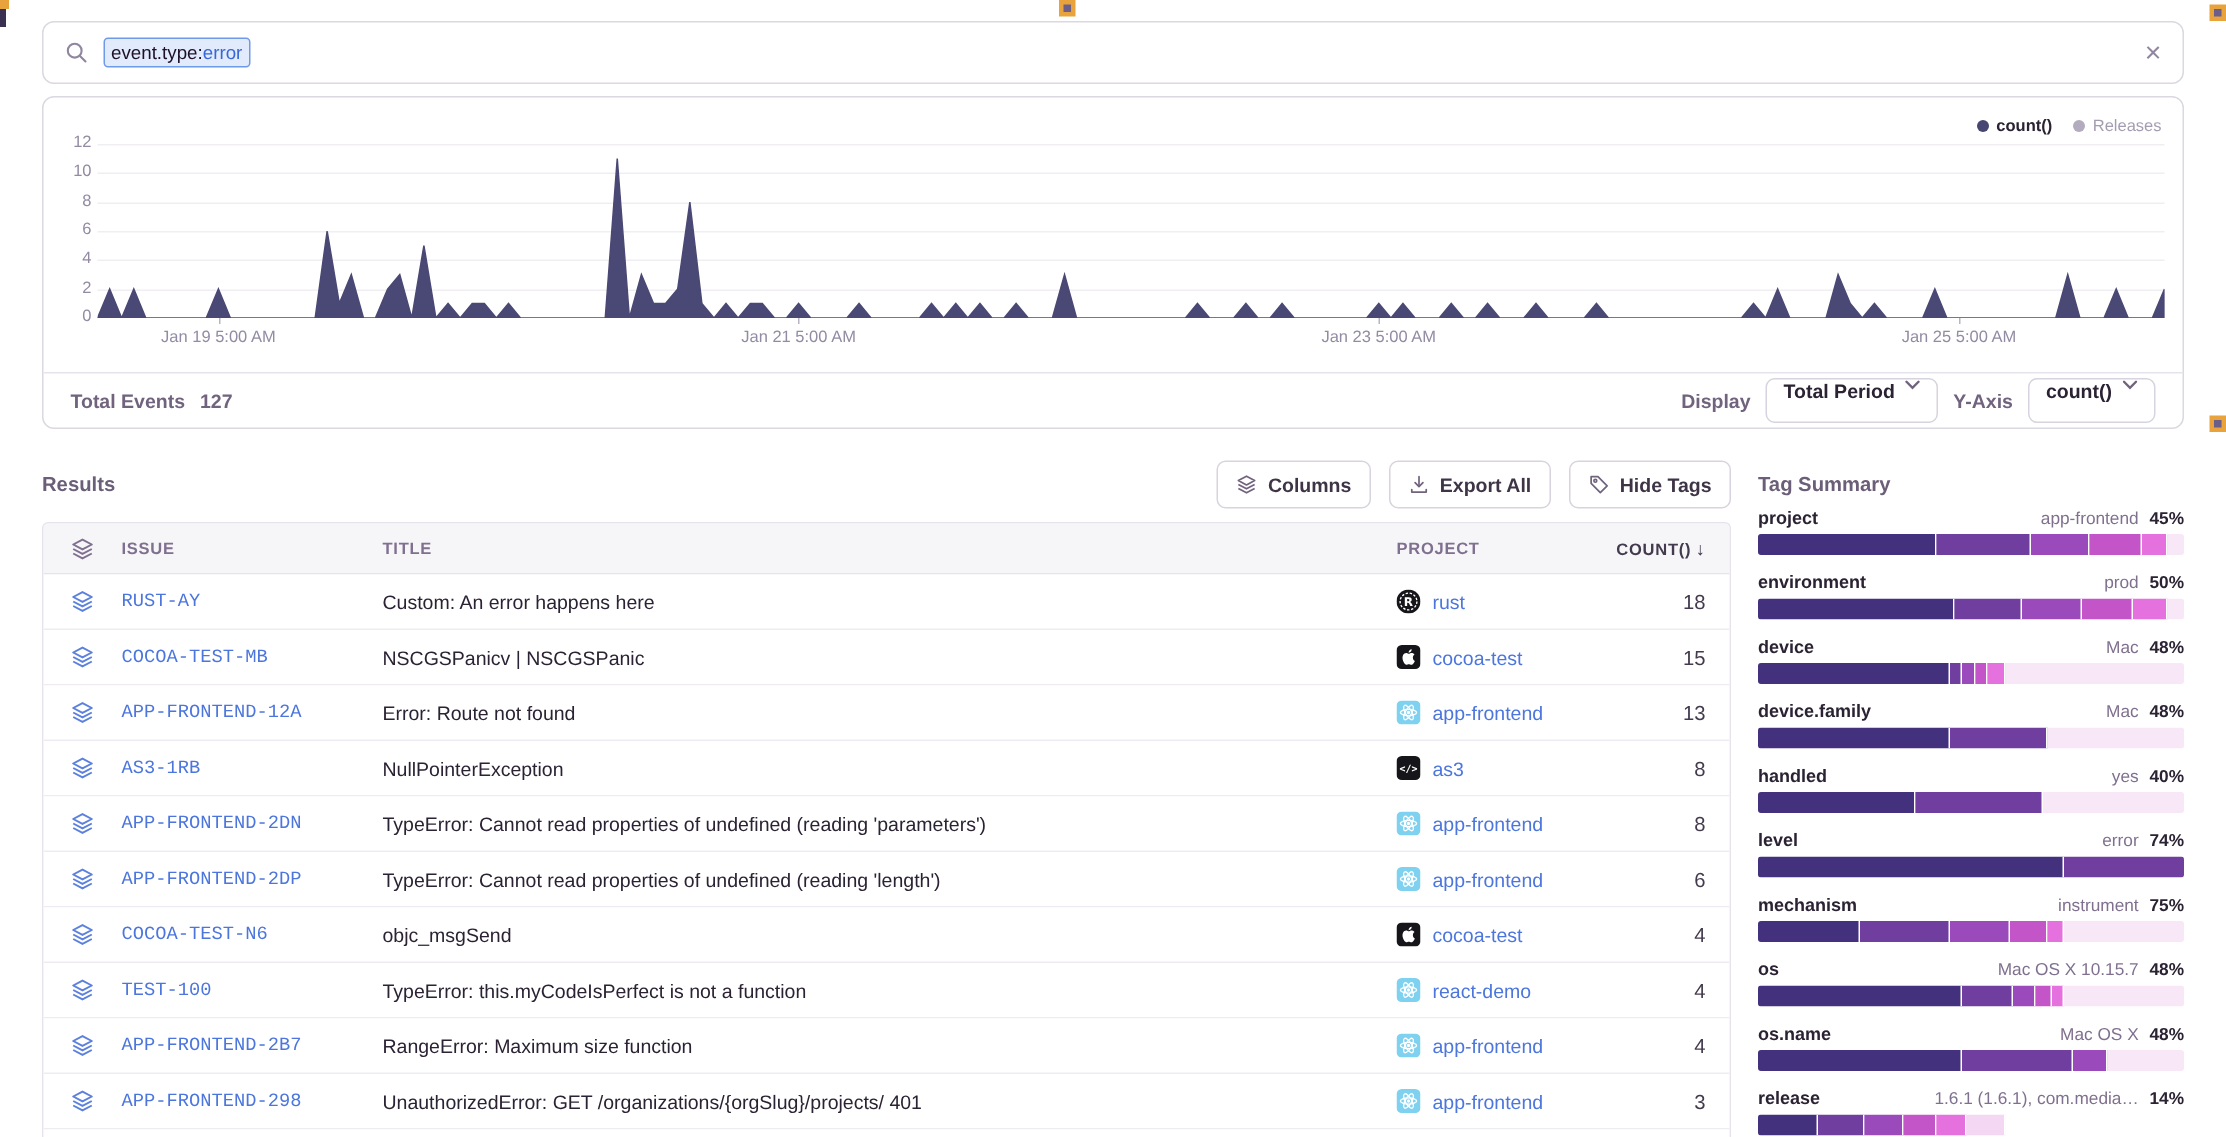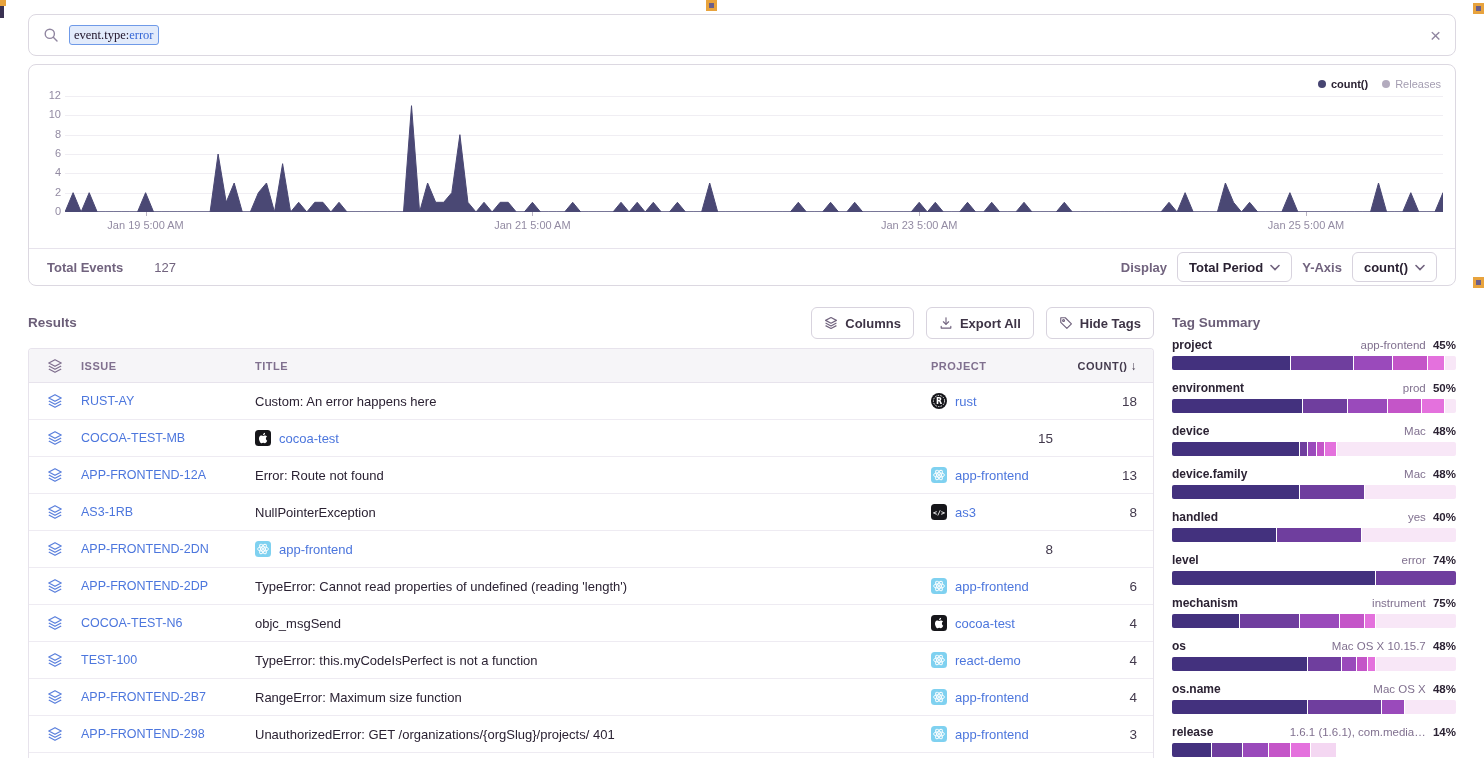--- a/index.html
+++ b/index.html
@@ -1,21 +1,21 @@
 <!DOCTYPE html>
 <html><head>
 <meta charset="utf-8">
 <style>
   * { margin:0; padding:0; box-sizing:border-box; }
   html,body { width:1484px; height:758px; }
   body {
     position:relative; overflow:hidden; background:#ffffff;
     font-family:"Liberation Sans", sans-serif; color:#2b2233;
   }
-  .mono { font-family:Liberation Serif, serif; }
+  .mono { font-family:Liberation Sans, sans-serif; }
 
   
   .search-bar{
     position:absolute; left:28px; top:14px; width:1428px; height:42px;
     border:1px solid #dcd8e1; border-radius:8px; background:#fff;
     display:flex; align-items:center; padding:0 14px; gap:10px;
   }
   .search-token{
     background:#e2ebfb; border:1px solid #6f9ae8; border-radius:3px;
     padding:1px 4px; font-size:12.5px; line-height:16px;
@@ -39,26 +39,26 @@
   .plot{ position:absolute; left:36px; top:31px; width:1378px; height:116px; }
   .plot svg{ position:absolute; left:0; top:0; }
   .xtick{ position:absolute; top:147px; width:1px; height:4px; background:#b9b3c2; }
   .xlabel{ position:absolute; top:154px; width:120px; margin-left:-60px; text-align:center; font-size:11px; color:#938ba3; }
   .chart-footer{
     position:absolute; left:0; right:0; top:183px; bottom:0;
     border-top:1px solid #e7e3ec; display:flex; align-items:center;
     justify-content:space-between; padding:0 18px;
   }
   .total-events{ font-size:13px; font-weight:bold; color:#71637e; display:flex; gap:10px; }
-  .total-events .val{ font-weight:normal;margin-left:21px; }
+  .total-events .val{ font-weight:bold; }
   .footer-controls{ display:flex; align-items:center; gap:10px; }
   .ctrl-label{ font-size:13px; font-weight:bold; color:#71637e; }
   .dd-btn{
     height:30px; border:1px solid #d8d3de; border-radius:6px; background:#fff;
-    display:flex; align-items:center; gap:7px; padding:0 11px;
+    display:flex; align-items:flex-start; gap:7px; padding:0 11px;
     font-size:13px; font-weight:bold; color:#2b2233; cursor:pointer;
   }
   .chev{ width:10px; height:7px; }
   .chev path{ stroke:#71637e; stroke-width:1.6; fill:none; stroke-linecap:round; }
 
   
   .section-heading{ position:absolute; font-size:13.5px; font-weight:bold; color:#6b5e78; }
   .toolbar{ position:absolute; top:307px; left:848px; width:306px; display:flex; gap:12px; justify-content:flex-end; }
   .tool-btn{
     height:32px; border:1px solid #d8d3de; border-radius:6px; background:#fff;
@@ -67,21 +67,21 @@
   }
   .tool-btn svg{ width:14px; height:14px; }
 
   .table{ position:absolute; left:28px; top:348px; width:1126px; border:1px solid #e7e3ec; border-bottom:none; border-radius:4px 4px 0 0; overflow:hidden; }
   .trow{ display:grid; grid-template-columns:52px 174px 676px 140px 84px; align-items:center; }
   .thead{ background:#f6f5f8; height:34px; border-bottom:1px solid #e7e3ec;
           font-size:11px; font-weight:bold; color:#80708f; letter-spacing:.5px; }
   .tbody-row{ height:37px; border-bottom:1px solid #eeebf2; background:#fff; font-size:13px; }
   .cell-icon{ display:flex; justify-content:center; }
   .issues-icon{ width:16px; height:16px; }
-  .c-issue{ font-family:Liberation Sans, sans-serif; font-size:12.5px; color:#4c76dd; }
+  .c-issue{ font-family:Liberation Mono, monospace; font-size:12.5px; color:#4c76dd; }
   .c-title{ color:#2b2233; padding-right:12px; white-space:nowrap; overflow:hidden; text-overflow:ellipsis; }
   .c-project{ display:flex; align-items:center; gap:8px; color:#4c76dd; }
   .c-project .picon, .c-project .picon svg{ width:16px; height:16px; display:block; }
   .c-count{ text-align:right; padding-right:18px; color:#433a4d; font-size:13.5px; }
   .partial-row{ height:11px; overflow:hidden; border-bottom:none; }
   .sort-arrow{ font-size:12px; margin-left:3px; }
 
   
   .tag-summary{ position:absolute; left:1172px; top:338px; width:284px; }
   .tag-block{ margin-bottom:11px; }
@@ -269,20 +269,21 @@
     <div class="cell-icon">
       <svg class="issues-icon" viewBox="0 0 16 16">
         <g fill="none" stroke="#5b80dd" stroke-width="1.3" stroke-linejoin="round">
           <path d="M8 1.7 L14.2 5 8 8.3 1.8 5 Z"></path>
               <path d="M1.8 8 L8 11.3 14.2 8"></path>
               <path d="M1.8 11 L8 14.3 14.2 11"></path>
         </g>
       </svg>
     </div>
     <div class="c-issue">COCOA-TEST-MB</div>
+    <div class="c-title">NSCGSPanicv | NSCGSPanic</div>
     <div class="c-project">
       <span class="picon">
             <svg viewBox="0 0 16 16">
               <rect width="16" height="16" rx="3.5" fill="#16161a"></rect>
               <path fill="#fff" d="M10.9 8.5c0-1.4 1.1-2 1.1-2.1-.6-.9-1.5-1-1.8-1-.8-.1-1.6.5-2 .5-.4 0-1-.5-1.7-.5-.9 0-1.7.5-2.1 1.3-.9 1.6-.2 3.9.6 5.2.4.6.9 1.3 1.6 1.3.6 0 .9-.4 1.6-.4.7 0 1 .4 1.7.4s1.1-.6 1.6-1.2c.5-.7.7-1.4.7-1.4s-1.3-.5-1.3-2.1zM9.6 4.4c.3-.4.6-1 .5-1.6-.5 0-1.1.3-1.5.8-.3.4-.6 1-.5 1.6.6 0 1.1-.4 1.5-.8z"></path>
             </svg>
           </span>
       <span class="pname">cocoa-test</span>
     </div>
     <div class="c-count">15</div>
@@ -345,20 +346,21 @@
     <div class="cell-icon">
       <svg class="issues-icon" viewBox="0 0 16 16">
         <g fill="none" stroke="#5b80dd" stroke-width="1.3" stroke-linejoin="round">
           <path d="M8 1.7 L14.2 5 8 8.3 1.8 5 Z"></path>
               <path d="M1.8 8 L8 11.3 14.2 8"></path>
               <path d="M1.8 11 L8 14.3 14.2 11"></path>
         </g>
       </svg>
     </div>
     <div class="c-issue">APP-FRONTEND-2DN</div>
+    <div class="c-title">TypeError: Cannot read properties of undefined (reading 'parameters')</div>
     <div class="c-project">
       <span class="picon">
             <svg viewBox="0 0 16 16">
               <rect width="16" height="16" rx="3.5" fill="#7fd1f0"></rect>
               <g fill="none" stroke="#fff" stroke-width="0.9">
                 <ellipse cx="8" cy="8" rx="5.4" ry="2.1"></ellipse>
                 <ellipse cx="8" cy="8" rx="5.4" ry="2.1" transform="rotate(60 8 8)"></ellipse>
                 <ellipse cx="8" cy="8" rx="5.4" ry="2.1" transform="rotate(120 8 8)"></ellipse>
               </g>
               <circle cx="8" cy="8" r="1.1" fill="#fff"></circle>

